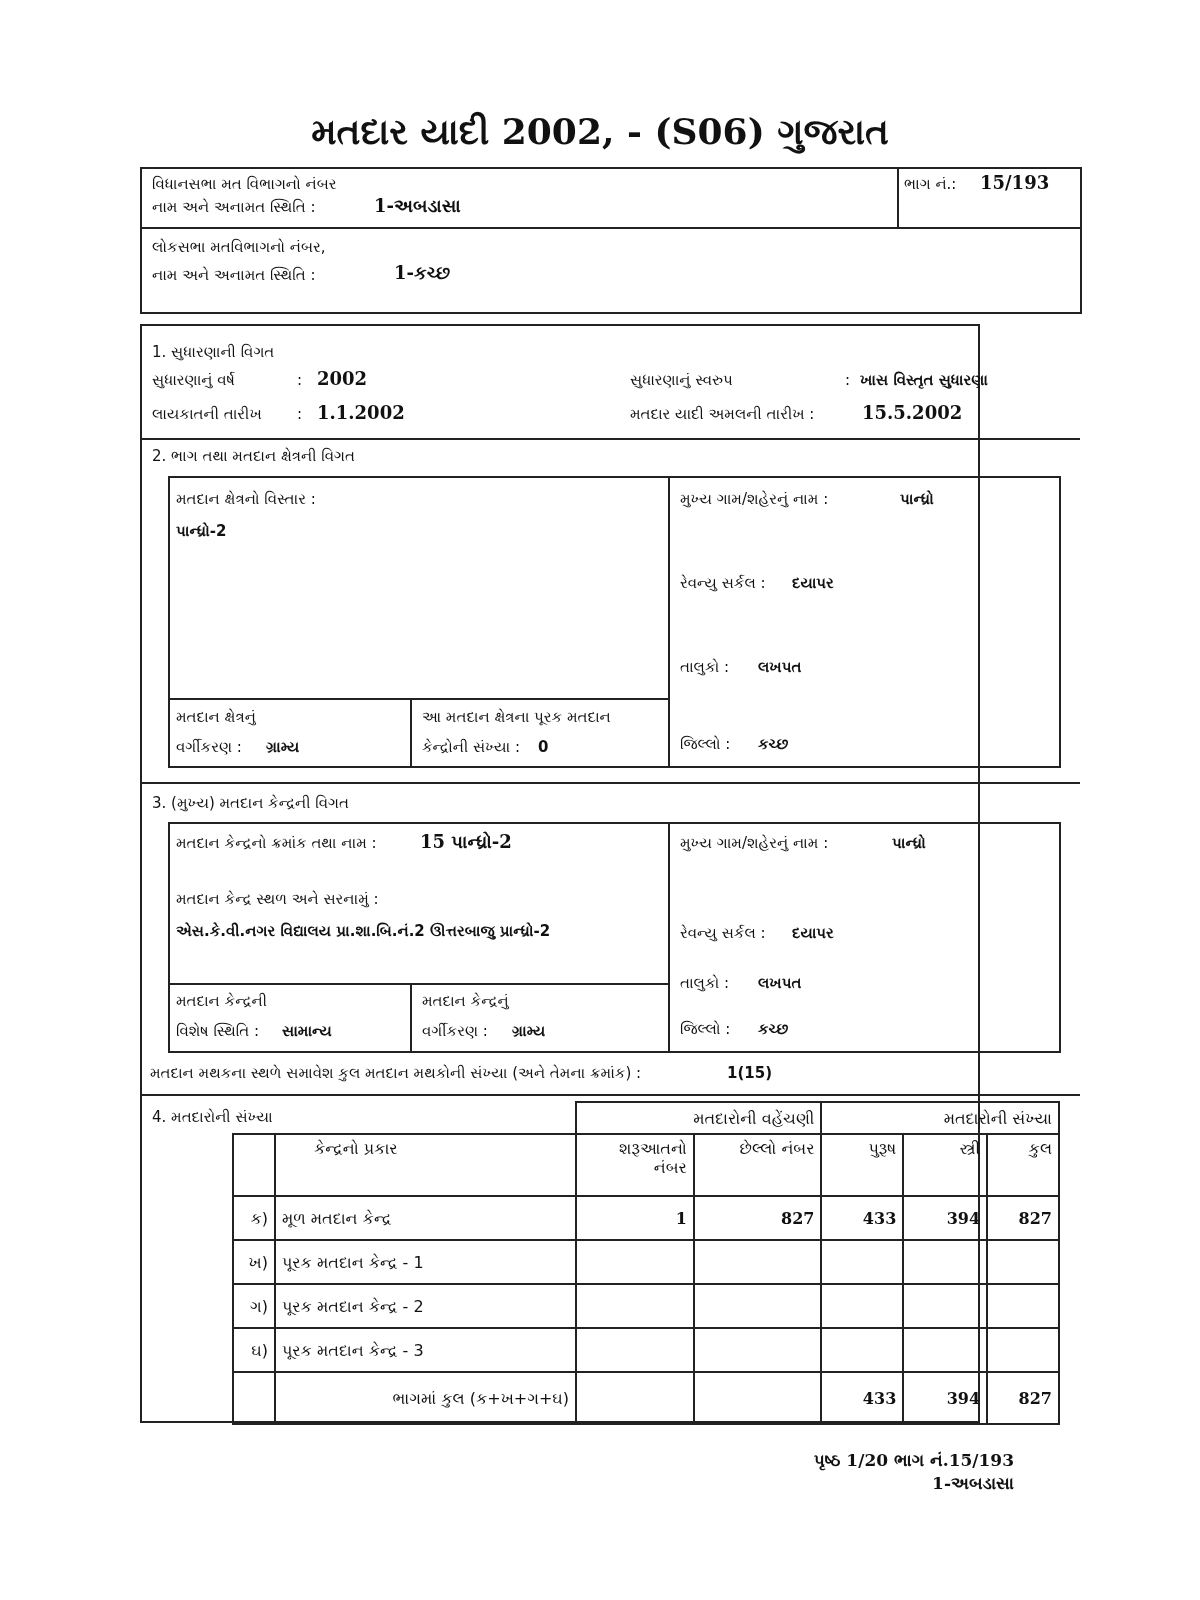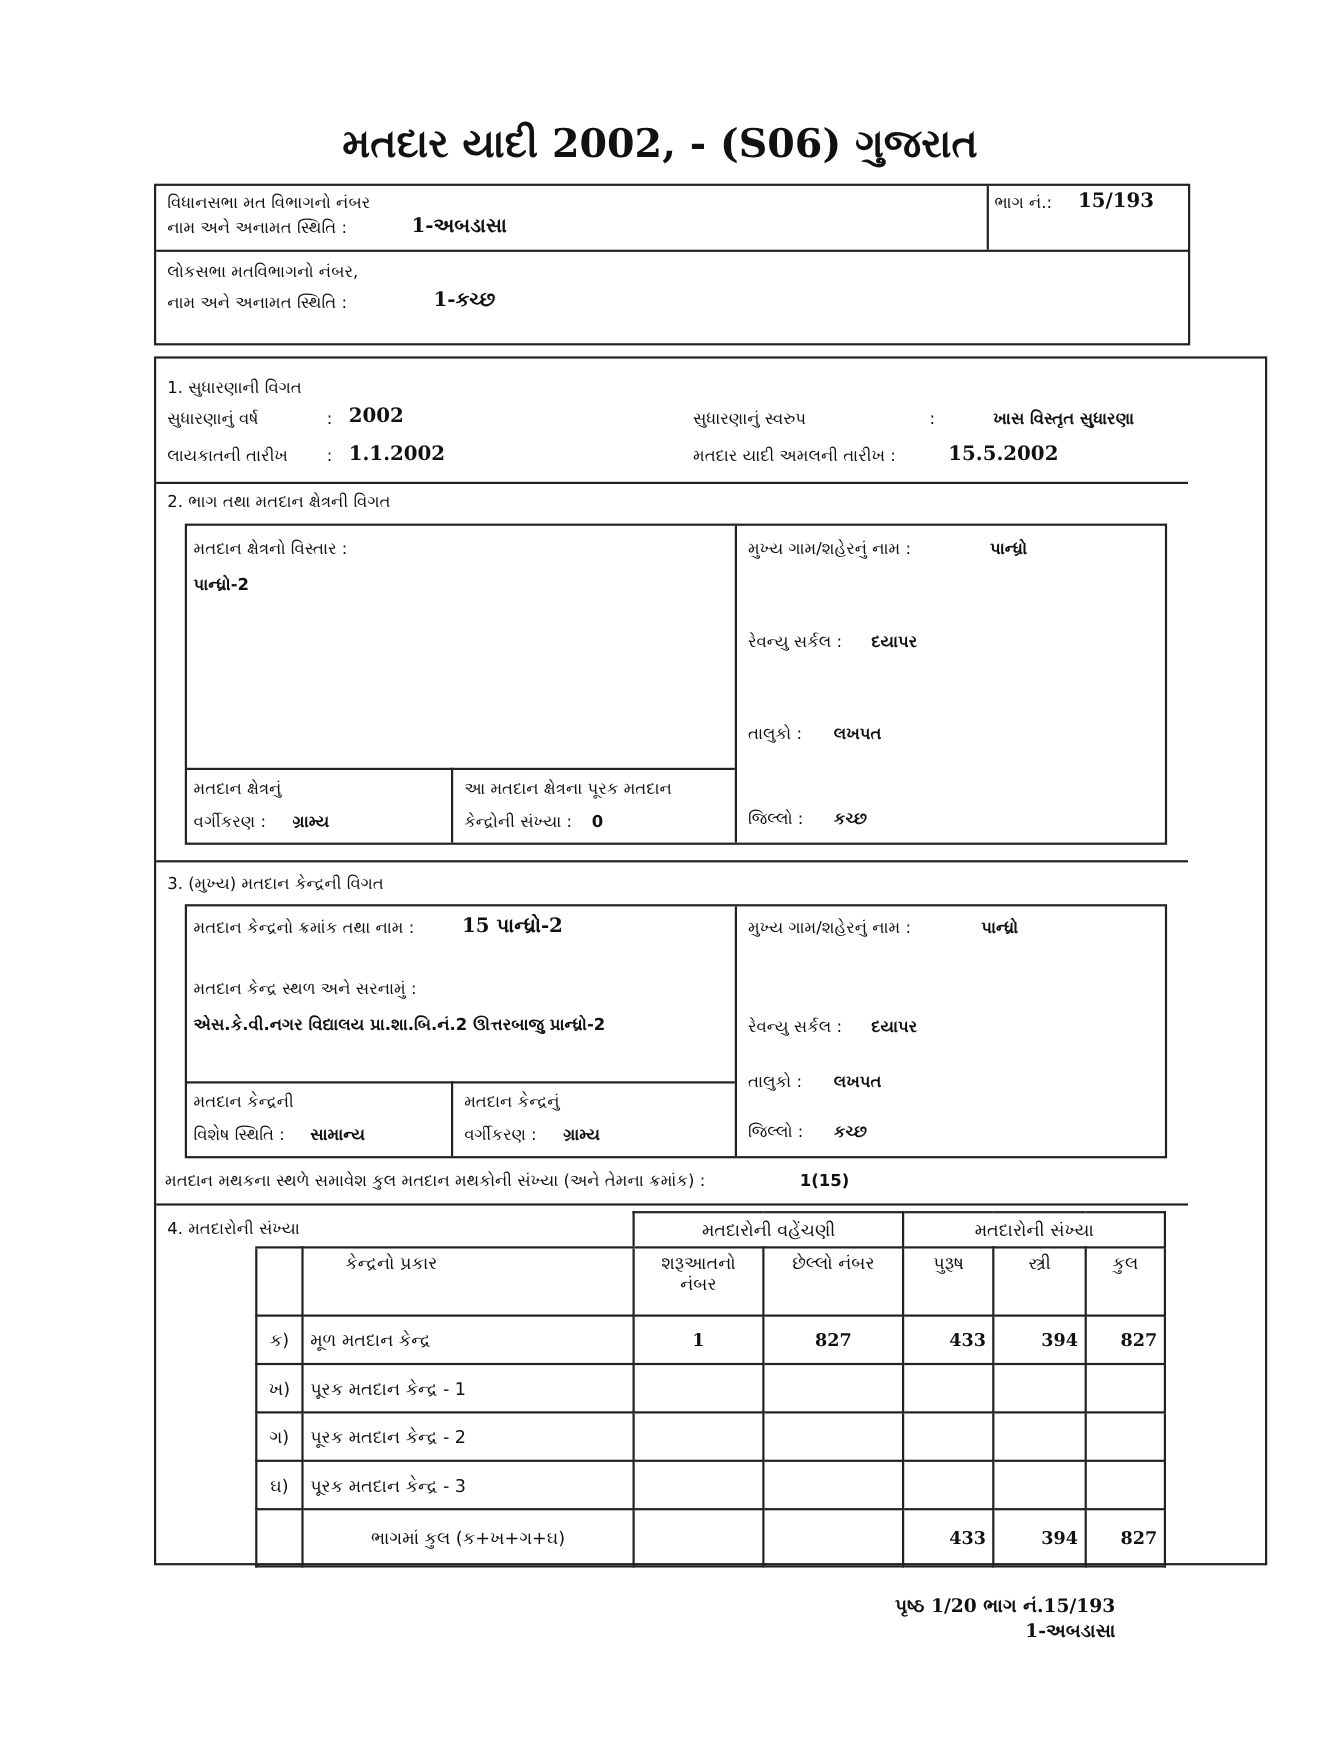--- a/index.html
+++ b/index.html
@@ -7,53 +7,53 @@
   .abs { position:absolute; }
   .title { left:0; width:1200px; top:110px; text-align:center; font-family:"DejaVu Serif", serif; font-weight:bold; font-size:36px; }
   .box { border:2px solid #222; box-sizing:border-box; }
   .lbl { font-size:15px; white-space:nowrap; }
   .val { font-weight:bold; font-family:"DejaVu Serif", serif; font-size:18px; }
   .hline { height:0; border-top:2px solid #222; }
   .vline { width:0; border-left:2px solid #222; }
   table.voters { border-collapse:collapse; position:absolute; }
   table.voters td { border:2px solid #222; font-size:16px; padding:0 6px; box-sizing:border-box; }
   .num { font-family:"DejaVu Serif", serif; font-weight:bold; font-size:20px; text-align:right; }
-  .center { text-align:center; }
+  .center { text-align:right; }
   .footer { font-family:"DejaVu Serif", serif; font-weight:bold; font-size:17px; text-align:right; }
 </style>
 </head>
 <body>
 
 <div class="abs title">મતદાર યાદી 2002, - (S06) ગુજરાત</div>
 
 <div class="abs box" style="left:140px; top:167px; width:942px; height:147px;">
   <div class="abs hline" style="left:0; top:58px; width:938px;"></div>
   <div class="abs vline" style="left:755px; top:0; height:58px;"></div>
   <div class="abs lbl" style="left:10px; top:6px;">વિધાનસભા મત વિભાગનો નંબર</div>
   <div class="abs lbl" style="left:10px; top:29px;">નામ અને અનામત સ્થિતિ :</div>
   <div class="abs val" style="left:232px; top:26px;">1-અબડાસા</div>
   <div class="abs lbl" style="left:762px; top:6px;">ભાગ નં.:</div>
   <div class="abs val" style="left:838px; top:3px;">15/193</div>
   <div class="abs lbl" style="left:10px; top:69px;">લોકસભા મતવિભાગનો નંબર,</div>
   <div class="abs lbl" style="left:10px; top:97px;">નામ અને અનામત સ્થિતિ :</div>
   <div class="abs val" style="left:252px; top:93px;">1-કચ્છ</div>
 </div>
 
-<div class="abs box" style="left:140px; top:324px; width:1012px; height:1099px;">
+<div class="abs box" style="left:140px; top:324px; width:840px; height:1099px;">
 
   <div class="abs lbl" style="left:10px; top:17px;">1. સુધારણાની વિગત</div>
   <div class="abs lbl" style="left:10px; top:45px;">સુધારણાનું વર્ષ</div>
   <div class="abs lbl" style="left:155px; top:45px;">:</div>
   <div class="abs val" style="left:175px; top:42px;">2002</div>
   <div class="abs lbl" style="left:10px; top:79px;">લાયકાતની તારીખ</div>
   <div class="abs lbl" style="left:155px; top:79px;">:</div>
   <div class="abs val" style="left:175px; top:76px;">1.1.2002</div>
   <div class="abs lbl" style="left:488px; top:45px;">સુધારણાનું સ્વરુપ</div>
   <div class="abs lbl" style="left:703px; top:45px;">:</div>
-  <div class="abs lbl" style="left:718px; top:45px; font-weight:bold;margin-left:43px;">ખાસ વિસ્તૃત સુધારણા</div>
+  <div class="abs lbl" style="left:718px; top:45px; font-weight:bold;">ખાસ વિસ્તૃત સુધારણા</div>
   <div class="abs lbl" style="left:488px; top:79px;">મતદાર યાદી અમલની તારીખ :</div>
   <div class="abs val" style="left:720px; top:76px;">15.5.2002</div>
 
   <div class="abs hline" style="left:0; top:112px; width:938px;"></div>
 
   <div class="abs lbl" style="left:10px; top:121px;">2. ભાગ તથા મતદાન ક્ષેત્રની વિગત</div>
   <div class="abs box" style="left:26px; top:150px; width:893px; height:292px;">
     <div class="abs vline" style="left:498px; top:0; height:288px;"></div>
     <div class="abs hline" style="left:0; top:220px; width:498px;"></div>
     <div class="abs vline" style="left:240px; top:220px; height:68px;"></div>

